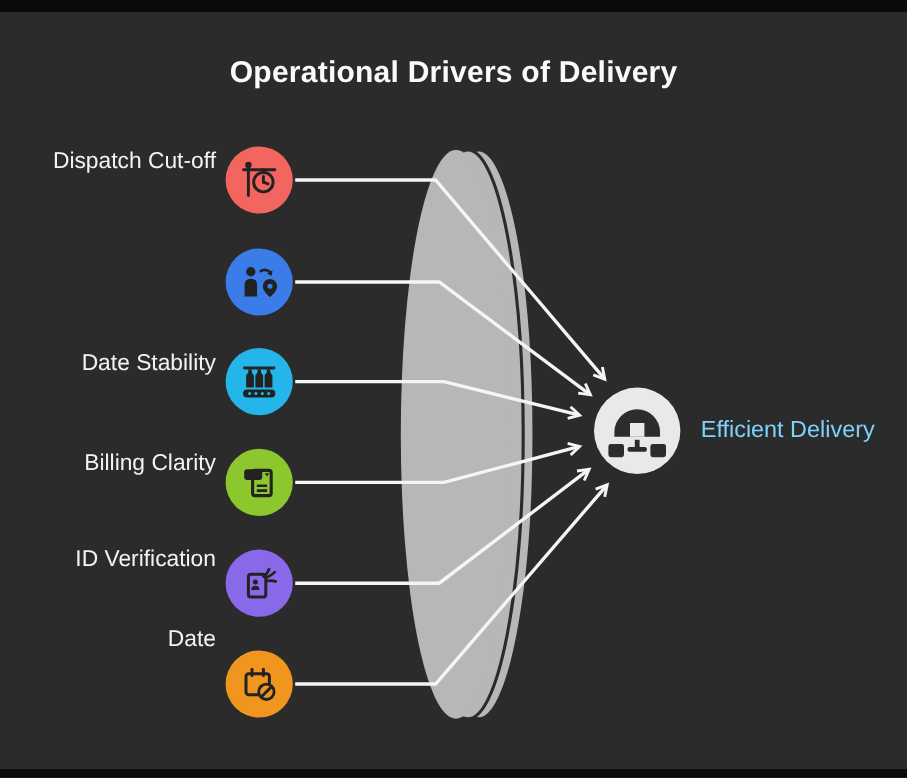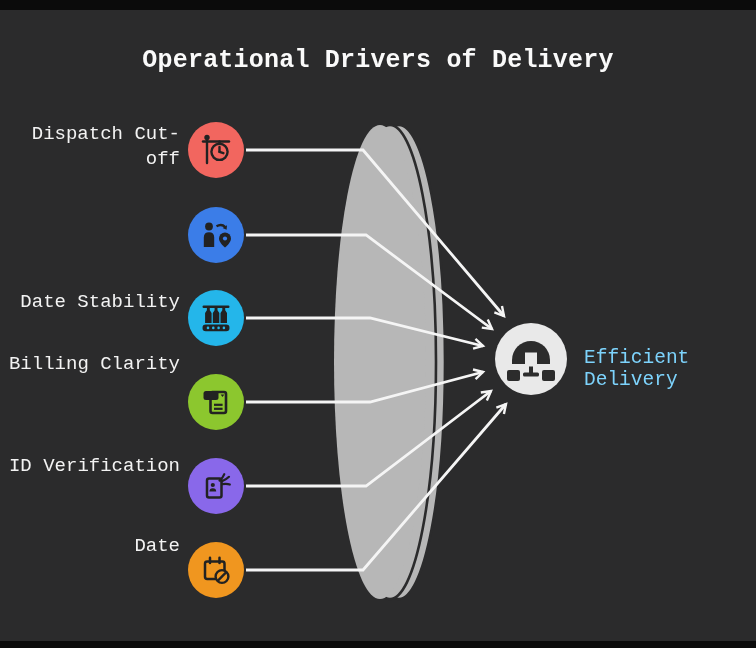--- a/index.html
+++ b/index.html
@@ -1,17 +1,17 @@
 <!DOCTYPE html>
 <html><head>
 <meta charset="utf-8">
 <style>
   html,body{margin:0;padding:0;background:#1a1a1a;}
   .stage{position:relative;width:756px;height:648px;background:#2b2b2c;overflow:hidden;
-         font-family:Liberation Mono, monospace;}
+         font-family:Liberation Sans, sans-serif;}
   .bar{position:absolute;left:0;width:100%;background:#0b0b0b;z-index:5;}
   .bar.top{top:0;height:10px;}
   .bar.bottom{bottom:0;height:7px;}
   .title{position:absolute;top:46px;left:0;width:100%;text-align:center;color:#fafafa;
          font-size:25px;font-weight:bold;letter-spacing:.2px;z-index:4;}
   .bgsvg{position:absolute;left:0;top:0;z-index:1;}
   .row-label{position:absolute;left:0;width:180px;height:56px;display:flex;flex-direction:column;
              justify-content:flex-start;color:#f3f3f3;font-size:19px;line-height:25px;
              text-align:right;z-index:2;padding-right:0;}
   .badge{position:absolute;left:188px;width:56px;height:56px;border-radius:50%;
@@ -101,21 +101,21 @@
       </g>
       <g fill="#24b6ea">
         <circle cx="10" cy="27.9" r="1.3"></circle>
           <circle cx="15.3" cy="27.9" r="1.3"></circle>
         <circle cx="20.6" cy="27.9" r="1.3"></circle>
           <circle cx="25.9" cy="27.9" r="1.3"></circle>
       </g>
     </svg>
   </div>
 
-  <div class="row-label" style="top:352px">
+  <div class="row-label" style="top:374px">
     <span>Billing Clarity</span>
     <span></span>
   </div>
   <div class="badge" style="top: 374px; background-color: rgb(140, 199, 46);">
     <svg width="36" height="36" viewBox="0 0 36 36">
       <rect x="12.5" y="8" width="15.5" height="21" rx="2" fill="none" stroke="#222" stroke-width="2.6"></rect>
       <rect x="5.5" y="7" width="15" height="9" rx="2.5" fill="#222"></rect>
       <path d="M22.6,10.4 h3.8 l-1.9,2.7 Z" fill="#222"></path>
       <line x1="16" y1="20.8" x2="24.6" y2="20.8" stroke="#222" stroke-width="2.2"></line>
       <line x1="16" y1="24.8" x2="24.6" y2="24.8" stroke="#222" stroke-width="2.2"></line>
@@ -132,21 +132,21 @@
       <circle cx="14.8" cy="17" r="2.1" fill="#222"></circle>
       <path d="M11.4,23.6 a3.4,3.4 0 0 1 6.8,0 Z" fill="#222"></path>
       <g stroke="#222" stroke-width="2.2" fill="none" stroke-linecap="round">
         <path d="M21.5,12.5 C23.8,11 25.4,8.6 26.3,6.2"></path>
         <path d="M23.5,13.6 C26.8,12.2 29.4,10.4 31,8.8"></path>
         <path d="M24,16.2 C27.4,15.6 29.9,15.7 31.8,16.6"></path>
       </g>
     </svg>
   </div>
 
-  <div class="row-label" style="top:534px">
+  <div class="row-label" style="top:520px">
     <span>Date</span>
   </div>
   <div class="badge" style="top: 542px; background-color: rgb(240, 150, 31);">
     <svg width="36" height="36" viewBox="0 0 36 36">
       <rect x="7" y="9.5" width="19.5" height="17.5" rx="2.2" fill="none" stroke="#222" stroke-width="2.5"></rect>
       <g stroke="#222" stroke-width="2.5" stroke-linecap="round">
         <line x1="12" y1="5.8" x2="12" y2="11"></line>
         <line x1="21.5" y1="5.8" x2="21.5" y2="11"></line>
       </g>
       <circle cx="24" cy="24.5" r="6.4" fill="#f0961f" stroke="#222" stroke-width="2.4"></circle>

